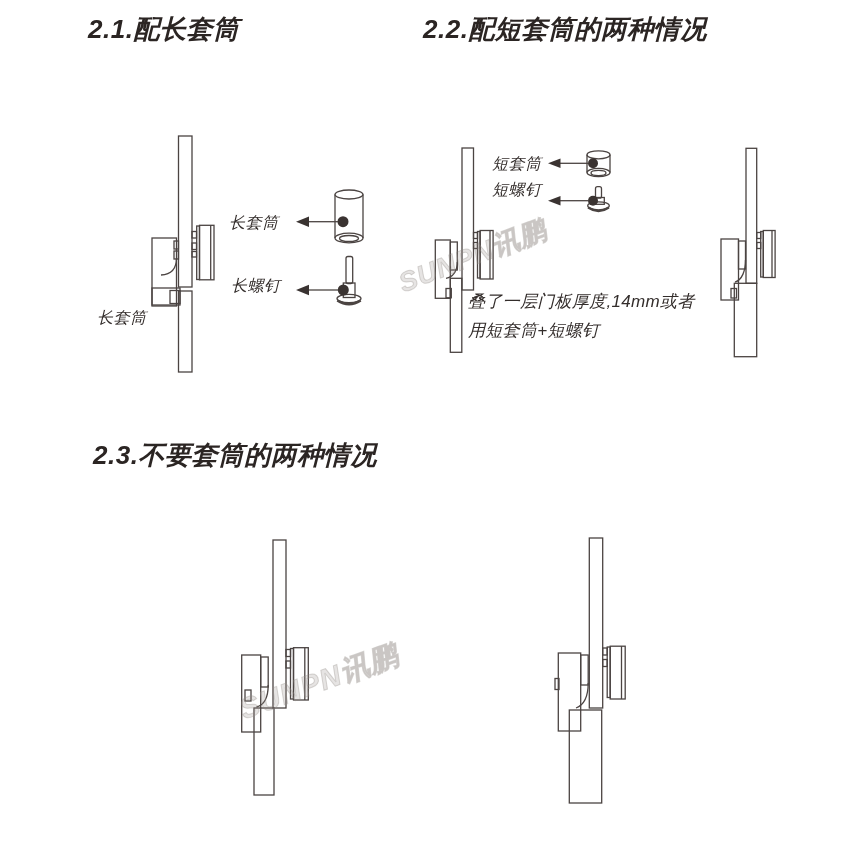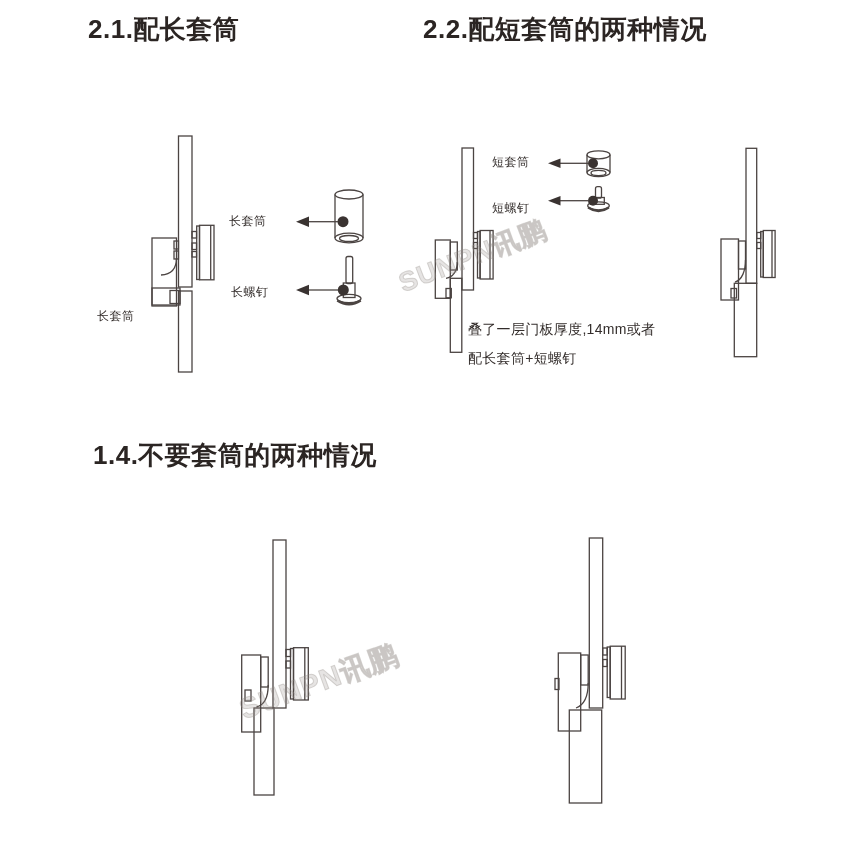--- a/index.html
+++ b/index.html
@@ -7,38 +7,39 @@
     --text:#332d2b;
     --heading:#2b2523;
     --wm:#cfc9c6;
     --bg:#ffffff;
   }
   html,body{margin:0;padding:0;background:var(--bg);}
   .page{
     position:relative;width:860px;height:866px;background:var(--bg);
     font-family:"Liberation Sans","DejaVu Sans",sans-serif;
     overflow:hidden;
+    font-style:italic;
   }
   .art{position:absolute;left:0;top:0;}
   .art rect,.art line,.art ellipse,.art path,.art circle{
     stroke:var(--line);fill:none;stroke-width:1.3;
   }
   .art .fill{fill:#3a3331;stroke:none;}
   .art .thick{stroke-width:2.6;}
   .h{
     position:absolute;font-size:26px;font-weight:700;color:var(--heading);
     white-space:nowrap;letter-spacing:0.5px;
   }
   .lbl{
-    position:absolute;font-size:12px;color:var(--text);
+    position:absolute;font-size:16px;color:var(--text);
     white-space:nowrap;letter-spacing:0.5px;
   }
   .note{
-    position:absolute;font-size:14px;color:var(--text);
-    line-height:28.5px;white-space:nowrap;letter-spacing:0.3px;margin-top:27px;
+    position:absolute;font-size:17px;color:var(--text);
+    line-height:28.5px;white-space:nowrap;letter-spacing:0.3px;
   }
   .wm{
     position:absolute;font-size:27px;font-weight:700;white-space:nowrap;
     color:rgba(140,132,128,0.22);
     -webkit-text-stroke:1px rgba(150,142,138,0.35);
     transform:rotate(-21deg);transform-origin:0 50%;
     letter-spacing:1px;user-select:none;
   }
 </style>
 </head>
@@ -169,35 +170,35 @@
       <rect x="607.2" y="647" width="3" height="50.5"></rect>
       <rect x="610.2" y="646.2" width="15" height="52.8"></rect>
       <line x1="621.5" y1="646.2" x2="621.5" y2="699"></line>
     </g>
   </svg>
 
   <div class="h" style="left:88px;top:12px">2.1.配长套筒</div>
 
   <div class="h" style="left:423px;top:12px">2.2.配短套筒的两种情况</div>
 
-  <div class="h" style="left:93px;top:438px">1.4.不要套筒的两种情况</div>
+  <div class="h" style="left:93px;top:438px">2.3.不要套筒的两种情况</div>
 
   <div class="lbl" style="left:229px;top:213px">长套筒</div>
 
-  <div class="lbl" style="left:231px;top:284px">长螺钉</div>
+  <div class="lbl" style="left:231px;top:276px">长螺钉</div>
 
   <div class="lbl" style="left:97px;top:308px">长套筒</div>
 
   <div class="lbl" style="left:492px;top:154px">短套筒</div>
 
-  <div class="lbl" style="left:492px;top:200px">短螺钉</div>
+  <div class="lbl" style="left:492px;top:180px">短螺钉</div>
 
   <div class="note" style="left:468px;top:288px">
     <div>叠了一层门板厚度,14mm或者</div>
-    <div>配长套筒+短螺钉</div>
+    <div>用短套筒+短螺钉</div>
   </div>
 
 
   <div class="wm" style="left:400px;top:266px">SUNPN讯鹏</div>
 
   <div class="wm" style="left:241px;top:691px;font-size:29px;transform:rotate(-20deg)">SUNPN讯鹏</div>
 
 </div>
 
 </body></html>

